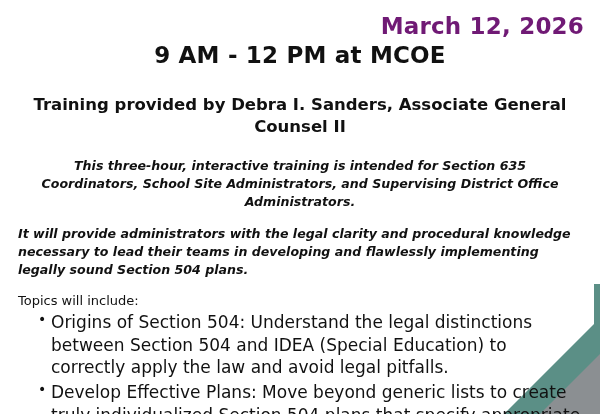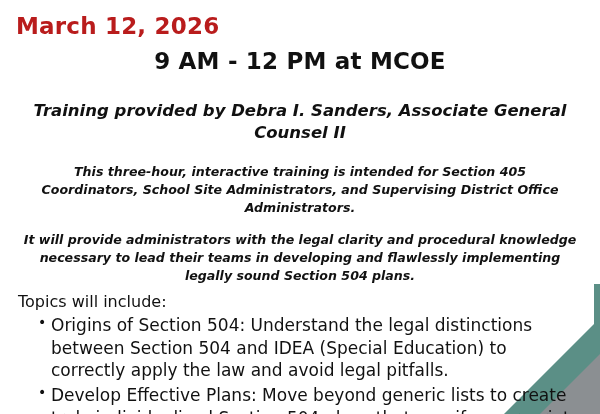--- a/index.html
+++ b/index.html
@@ -46,69 +46,68 @@
     width: 6px;
     height: 130px;
     background: #5b8f86;
   }
   .content {
     position: relative;
     z-index: 2;
     padding: 12px 16px 0 16px;
   }
   .date-line {
-    text-align: left;
+    text-align: right;
     font-weight: bold;
     font-size: 23px;
     letter-spacing: 0.2px;
     line-height: 1.28;
-    color: #b91c1c;
+    color: #701a75;
   }
   .time-line {
     text-align: center;
     font-weight: bold;
     font-size: 23px;
     letter-spacing: 0.2px;
     line-height: 1.28;
     color: #111111;
-    margin-top: 6px;
+    margin-top: 0;
   }
   .trainer {
     text-align: center;
-    font-style: italic;
     font-weight: bold;
     font-size: 16.5px;
     line-height: 1.35;
     margin-top: 23px;
     color: #111111;
   }
   .desc1 {
     text-align: center;
     font-style: italic;
     font-weight: bold;
     font-size: 12.6px;
     line-height: 1.4;
     margin-top: 19px;
     padding: 0 8px;
     color: #111111;
   }
   .desc2 {
-    text-align: center;
+    text-align: left;
     font-style: italic;
     font-weight: bold;
     font-size: 12.6px;
     line-height: 1.4;
     margin-top: 15px;
     padding: 0 2px;
     color: #111111;
   }
   .topics-heading {
-    font-size: 16px;
+    font-size: 13px;
     font-weight: normal;
-    margin-top: 8px;
+    margin-top: 15px;
     padding-left: 2px;
     color: #111111;
   }
   ul.topics {
     margin: 3px 0 0 0;
     padding-left: 22px;
     list-style: none;
   }
   ul.topics li {
     position: relative;
@@ -137,21 +136,21 @@
 
   <div class="content">
 
     <div class="date-line">March 12, 2026</div>
     <div class="time-line">9 AM - 12 PM at MCOE</div>
 
     <div class="trainer">
       <div>Training provided by Debra I. Sanders, Associate General Counsel II</div>
     </div>
 
-    <div class="desc1">This three-hour, interactive training is intended for Section 405 Coordinators, School Site Administrators, and Supervising District Office Administrators.</div>
+    <div class="desc1">This three-hour, interactive training is intended for Section 635 Coordinators, School Site Administrators, and Supervising District Office Administrators.</div>
 
     <div class="desc2">It will provide administrators with the legal clarity and procedural knowledge necessary to lead their teams in developing and flawlessly implementing legally sound Section 504 plans.</div>
 
     <div class="topics-heading">Topics will include:</div>
 
     <ul class="topics">
       <li>Origins of Section 504: Understand the legal distinctions between Section 504 and IDEA (Special Education) to correctly apply the law and avoid legal pitfalls.</li>
       <li>Develop Effective Plans: Move beyond generic lists to create truly individualized Section 504 plans that specify appropriate and reasonable accommodations and services.</li>
 
     </ul>

